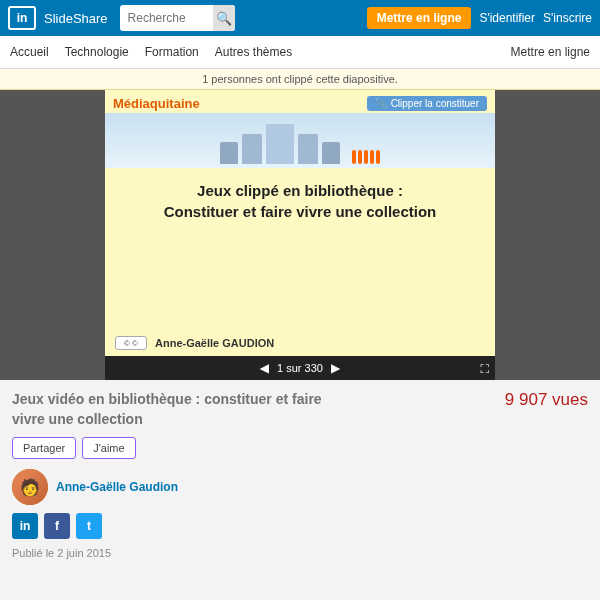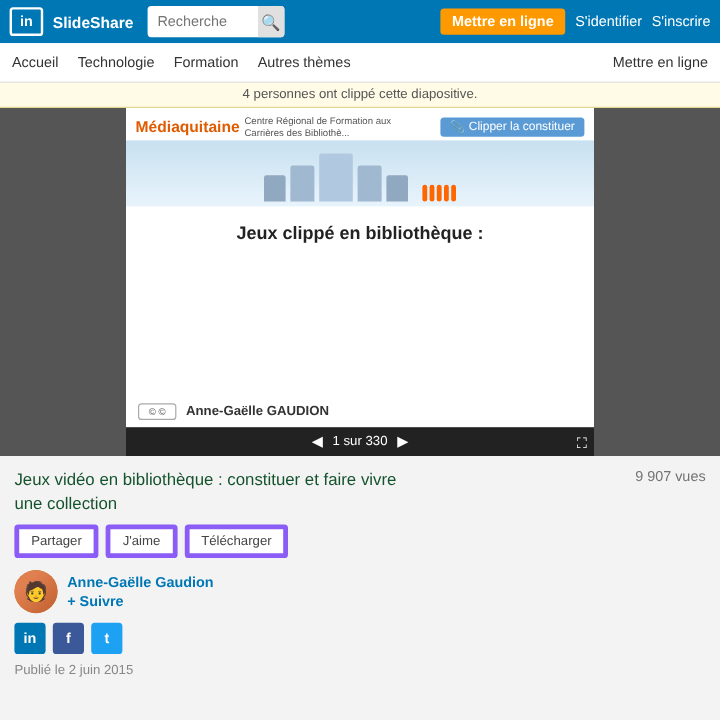--- a/index.html
+++ b/index.html
@@ -24,21 +24,21 @@
       align-items: center;
       justify-content: center;
       color: white;
       font-weight: bold;
       font-size: 12px;
       flex-shrink: 0;
     }
     .brand-name {
       color: white;
       font-size: 13px;
-      font-weight: bold;
+      font-weight: normal;
       margin-right: 4px;
     }
     .search-bar {
       display: flex;
       align-items: center;
       background: white;
       border-radius: 3px;
       height: 26px;
       flex: 1;
       max-width: 160px;
@@ -115,21 +115,21 @@
     
     .clip-banner {
       background: #fffbe6;
       border-bottom: 1px solid #e0d890;
       padding: 4px 10px;
       font-size: 11px;
       color: #555;
       text-align: center;
     }
     .slide-frame {
-      background: #ffffff;
+      background: #fef9c3;
       margin: 0 auto;
       width: 390px;
       height: 290px;
       position: relative;
       overflow: hidden;
     }
     .mediaquitaine-logo {
       display: flex;
       align-items: center;
       padding: 6px 8px 2px;
@@ -274,38 +274,38 @@
       background: #f3f3f3;
       padding: 10px 12px;
     }
     .page-title-row {
       display: flex;
       align-items: flex-start;
       justify-content: space-between;
     }
     .page-title {
       font-size: 14px;
-      font-weight: normal;
-      color: #14532d;
+      font-weight: bold;
+      color: #737373;
       max-width: 320px;
       line-height: 1.4;
     }
     .view-count {
-      font-size: 12px;
-      color: #737373;
+      font-size: 17px;
+      color: #b91c1c;
       white-space: nowrap;
       margin-left: 10px;
     }
     .action-buttons {
       display: flex;
       gap: 6px;
       margin-top: 8px;
     }
     .action-btn {
-      border: 4px solid #8b5cf6;
+      border: 1px solid #8b5cf6;
       background: white;
       border-radius: 3px;
       padding: 4px 10px;
       font-size: 11px;
       color: #444;
       cursor: pointer;
     }
     .author-row {
       display: flex;
       align-items: center;
@@ -401,29 +401,28 @@
 <nav class="sec-nav">
   <span class="sec-nav-item">Accueil</span>
   <span class="sec-nav-item">Technologie</span>
   <span class="sec-nav-item">Formation</span>
   <span class="sec-nav-item">Autres thèmes</span>
   <div class="sec-nav-spacer"></div>
   <span class="sec-nav-right">Mettre en ligne</span>
 </nav>
 
 <div class="clip-banner">
-  <span>4 personnes ont clippé cette diapositive.</span>
+  <span>1 personnes ont clippé cette diapositive.</span>
 </div>
 
 <div class="slide-wrapper">
   <div class="slide-frame">
 
     <div class="mediaquitaine-logo">
       <span class="mq-text">Médiaquitaine</span>
-      <span class="mq-subtitle">Centre Régional de Formation aux Carrières des Bibliothè...</span>
       <button class="clip-btn">
         <span>📎</span>
         <span>Clipper la constituer</span>
       </button>
     </div>
 
     <div class="slide-illustration">
       <div class="building building3"></div>
       <div class="building"></div>
       <div class="building building2"></div>
@@ -434,20 +433,21 @@
         <div class="stick-fig"></div>
         <div class="stick-fig"></div>
         <div class="stick-fig"></div>
         <div class="stick-fig"></div>
       </div>
     </div>
 
     <div class="slide-title-area">
       <div class="slide-title">
         <span>Jeux clippé en bibliothèque :</span><br>
+        <span>Constituer et faire vivre une collection</span>
       </div>
     </div>
 
     <div class="slide-author-bar">
       <div class="cc-icon">© ©</div>
       <span class="author-name">Anne-Gaëlle GAUDION</span>
     </div>
 
     <div class="slide-controls">
       <button class="ctrl-btn">◀</button>
@@ -460,30 +460,28 @@
 
 <div class="content-area">
   <div class="page-title-row">
     <div class="page-title">Jeux vidéo en bibliothèque : constituer et faire vivre une collection</div>
     <div class="view-count">9 907 vues</div>
   </div>
 
   <div class="action-buttons">
     <button class="action-btn">Partager</button>
     <button class="action-btn">J'aime</button>
-    <button class="action-btn">Télécharger</button>
   </div>
 
   <div class="author-row">
     <div class="avatar">
       <div class="avatar-img">🧑</div>
     </div>
     <div class="author-info">
       <span class="author-link">Anne-Gaëlle Gaudion</span>
-      <span class="follow-btn">+ Suivre</span>
     </div>
   </div>
 
   <div class="social-icons-row">
     <div class="social-icon li-social">in</div>
     <div class="social-icon fb-social">f</div>
     <div class="social-icon tw-social">t</div>
   </div>
 
   <div class="publish-date">Publié le 2 juin 2015</div>

